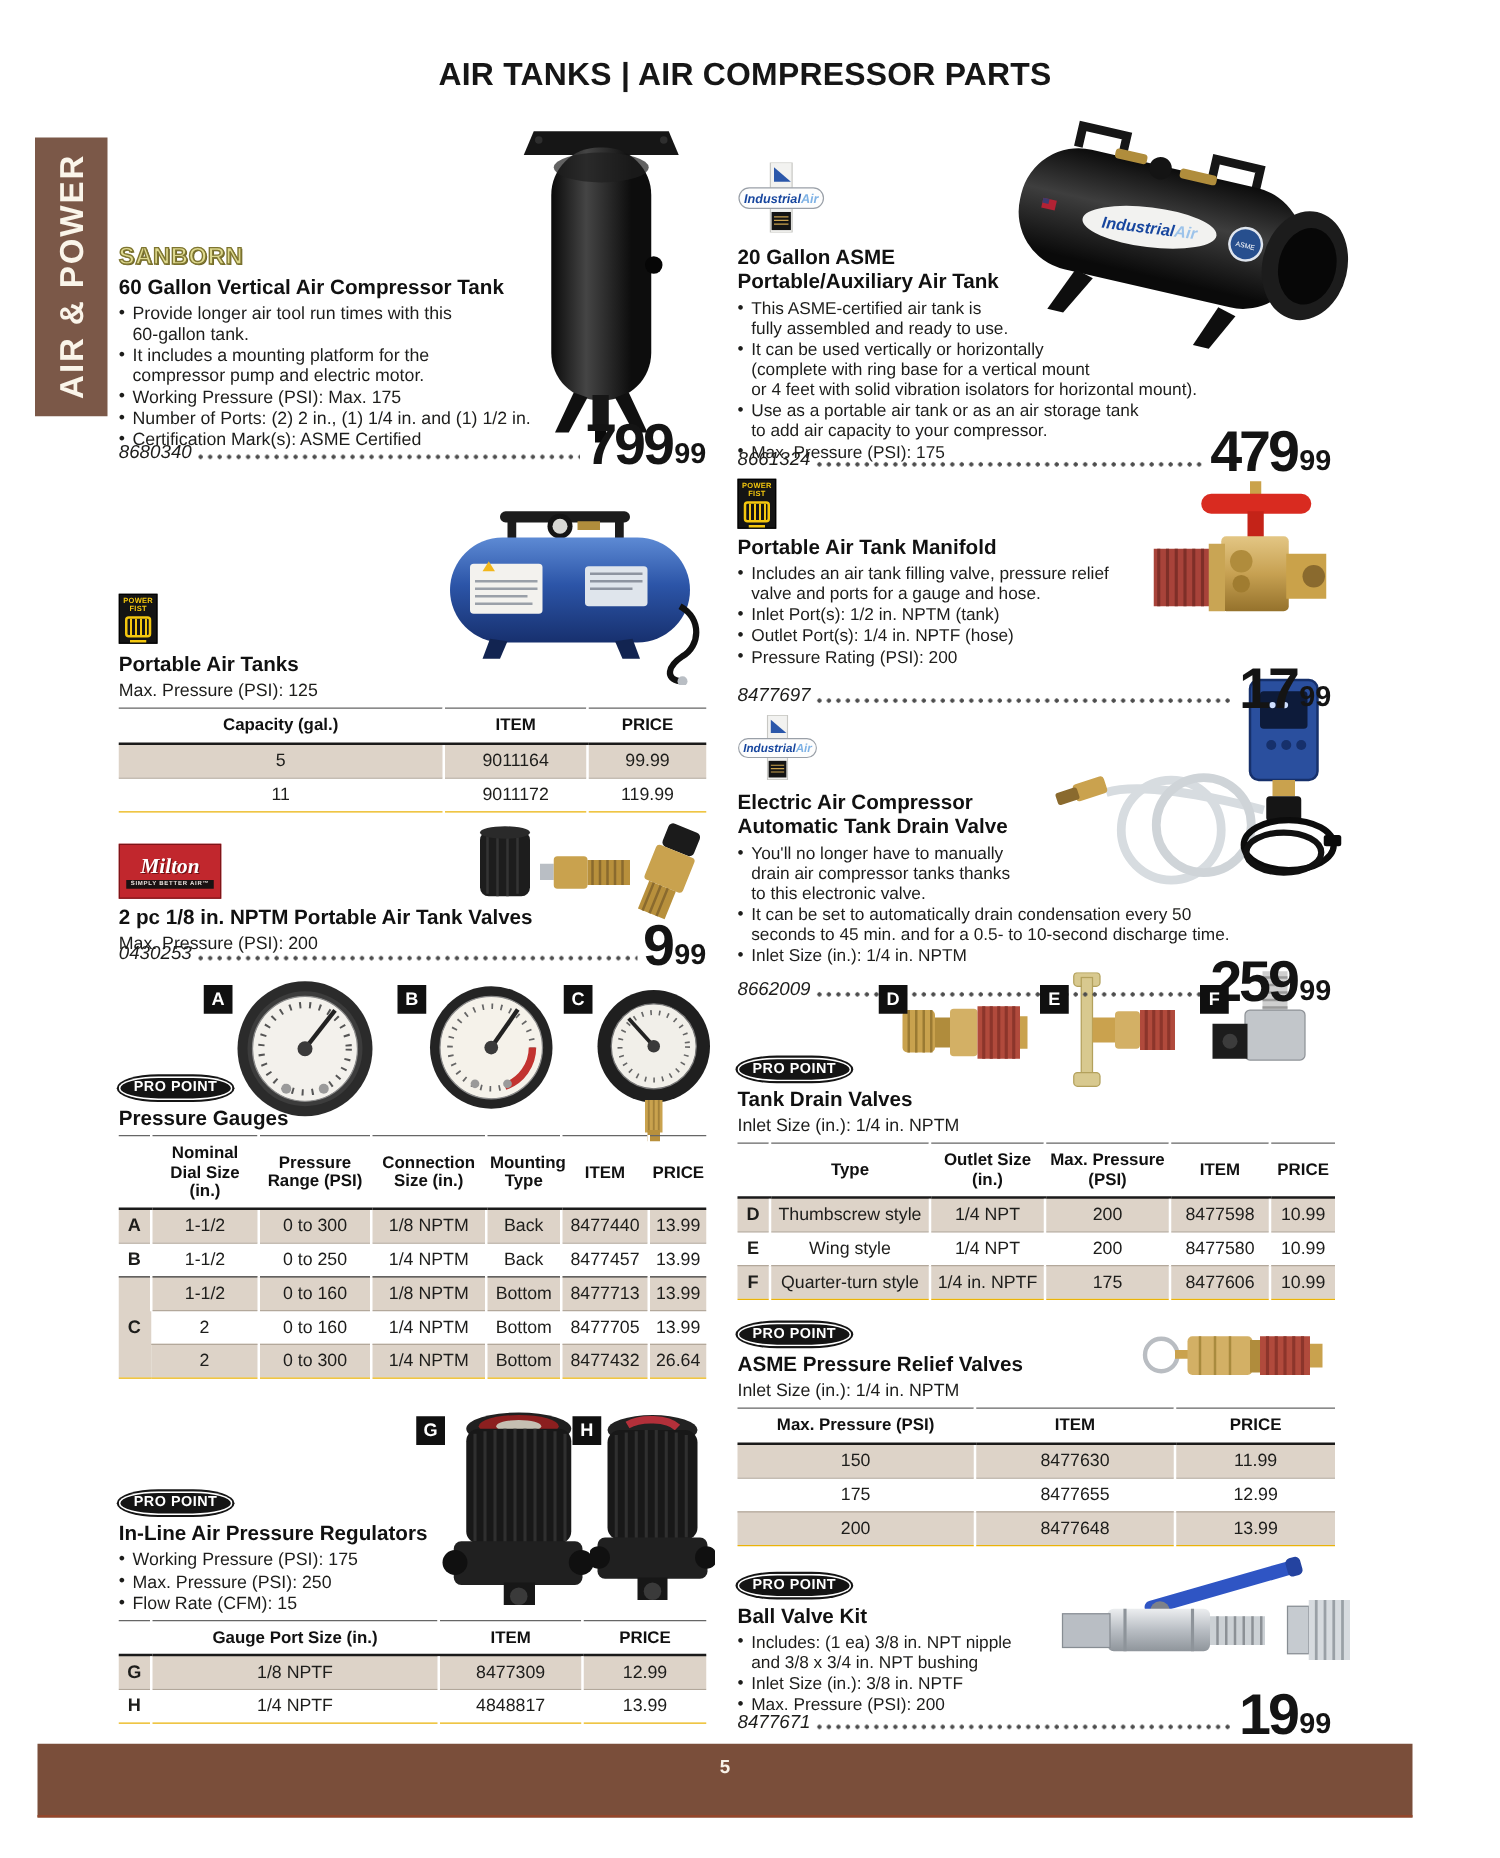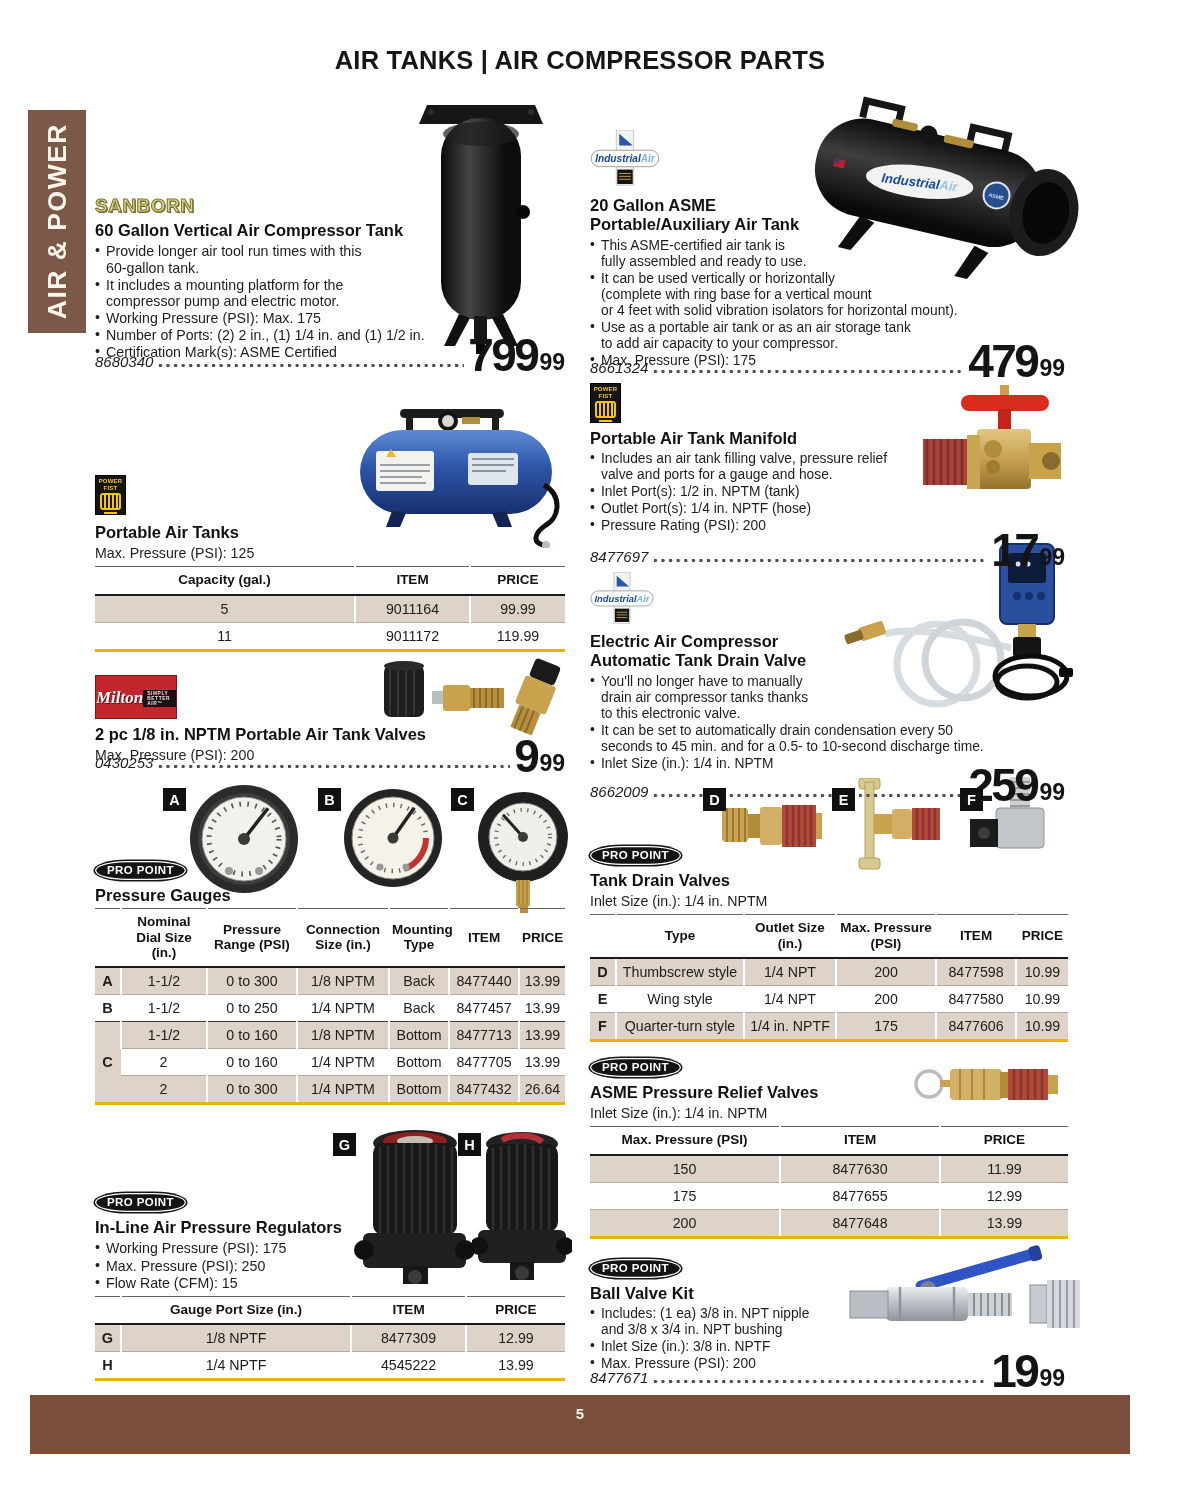--- a/index.html
+++ b/index.html
@@ -1,38 +1,38 @@
 <!DOCTYPE html>
 <html><head>
 <meta charset="utf-8">
 <style>
   html,body{margin:0;padding:0;background:#fff}
   body{font-family:"Liberation Sans",sans-serif;color:#1d1d1b}
   .page{position:relative;width:1200px;height:1486px;background:#fff;overflow:hidden}
   .abs{position:absolute}
 
   
-  .main-title{left:20px;top:46px;width:1120px;text-align:center;font-size:25.5px;font-weight:700;letter-spacing:.2px;color:#161616}
+  .main-title{left:36px;top:46px;width:1120px;text-align:center;font-size:25.5px;font-weight:700;letter-spacing:.2px;color:#161616}
   .pt{font-size:16.5px;font-weight:700;line-height:1.18;margin:0 0 3px;color:#111}
   .sub{font-size:14.2px;margin:0 0 5px}
   ul.bullets{list-style:none;margin:1px 0 0;padding:0}
   .bullets li{position:relative;padding-left:11px;font-size:14.2px;line-height:1.13;white-space:pre-line;margin:0 0 1px}
   .bullets.tight li{font-size:13.8px;line-height:1.16}
   .bullets li::before{content:"\2022";position:absolute;left:0;top:-1px}
 
   
   .item-row{display:flex;align-items:flex-end;height:42px}
   .item-no{font-style:italic;font-size:15px;line-height:1;padding-bottom:5px}
   .dots{flex:1;height:7px;margin:0 4px 5px 4px;background-image:radial-gradient(circle at 3.5px 3.5px,#4d4d4d 1.5px,transparent 1.9px);background-size:7.6px 7px;background-repeat:repeat-x;background-position:left bottom}
   .price{display:inline-flex;align-items:flex-end;color:#141414;white-space:nowrap}
   .pd{font-size:46px;font-weight:800;line-height:.8;letter-spacing:-2.5px}
   .pc{font-size:23px;font-weight:800;line-height:1;margin-left:2px}
 
   
-  table.ptable{border-collapse:collapse;table-layout:fixed;width:100%;border-top:1.2px solid #666;border-bottom:3px solid #eab308}
+  table.ptable{border-collapse:collapse;table-layout:fixed;width:100%;border-top:1.2px solid #666;border-bottom:1px solid #eab308}
   .ptable th{font-size:13.5px;font-weight:700;text-align:center;padding:5px 2px 6px;border-bottom:2.6px solid #1a1a1a;white-space:pre-line;line-height:1.12;color:#111}
   .ptable td{font-size:14.2px;text-align:center;padding:5px 2px;border-top:1px solid #b3a89b}
   .ptable tbody tr:first-child td{border-top:none}
   .ptable td:not(:first-child),.ptable th:not(:first-child){border-left:2.5px solid #fff}
   tr.shade td{background:#ddd3c8}
   td.sh{background:#ddd3c8}
   .groupline td{border-top:1.8px solid #3a3a3a}
   td.letter{font-weight:700;font-size:14.5px}
   td.b{font-weight:400}
 
@@ -41,21 +41,21 @@
   .sidebar span{writing-mode:vertical-rl;transform:rotate(180deg);color:#faf5ea;font-weight:700;font-size:26.5px;letter-spacing:1.5px}
   .footer{left:30px;top:1395px;width:1100px;height:57px;background:#7a4e3a;border-bottom:2.5px solid #93462b}
   .pageno{position:absolute;left:0;right:0;top:10px;text-align:center;color:#f7f1e7;font-weight:700;font-size:15px}
 
   
   .sanborn{font-weight:700;font-size:19px;letter-spacing:.5px;color:#ded98f;-webkit-text-stroke:1.1px #7e7530;text-shadow:1px 1px 0 #6b6326}
   .powerfist{width:31px;height:40px;background:#141414;border:1px solid #000;display:flex;flex-direction:column;align-items:center;padding-top:2px;box-sizing:border-box}
   .pf-txt{color:#f4c70e;font-size:6px;font-weight:700;line-height:1.1;text-align:center;letter-spacing:.2px}
   .pf-fist{width:17px;height:14px;border:2px solid #f4c70e;border-radius:3px;margin-top:2px;background:repeating-linear-gradient(90deg,#141414 0 2px,#f4c70e 2px 4px)}
   .pf-base{width:13px;height:2px;background:#f4c70e;margin-top:2px}
-  .milton{width:82px;height:44px;background:#c1272d;border:1px solid #7e1418;display:flex;flex-direction:row;align-items:center;justify-content:center;box-sizing:border-box}
+  .milton{width:82px;height:44px;background:#c1272d;border:1px solid #7e1418;display:flex;flex-direction:column;align-items:center;justify-content:center;box-sizing:border-box}
   .mname{font-family:"Liberation Serif",serif;font-style:italic;font-weight:700;font-size:17px;color:#fff;text-shadow:1px 1px 0 #6e1013;line-height:1}
   .mtag{margin-top:3px;background:#1a1212;color:#e8e4e0;font-size:4.8px;font-weight:700;letter-spacing:.6px;padding:1px 4px}
   .propoint{display:inline-block;background:#141414;color:#fff;font-weight:700;font-size:11.5px;letter-spacing:.4px;padding:3px 12px 4px;border-radius:40px/12px;box-shadow:inset 0 0 0 1.3px #fff,0 0 0 1.6px #141414}
   .tag{position:absolute;width:23px;height:23px;background:#101010;color:#fff;font-weight:700;font-size:14.5px;display:flex;align-items:center;justify-content:center;z-index:3}
   .mb6{margin-bottom:6px}.mb4{margin-bottom:4px}.mb8{margin-bottom:8px}
 </style>
 </head>
 <body>
 
 <div class="page">
@@ -500,21 +500,21 @@
       <tbody>
         <tr class="shade">
           <td class="letter">G</td>
           <td>1/8 NPTF</td>
           <td class="b">8477309</td>
           <td class="b">12.99</td>
         </tr>
         <tr>
           <td class="letter">H</td>
           <td>1/4 NPTF</td>
-          <td class="b">4545222</td>
+          <td class="b">4848817</td>
           <td class="b">13.99</td>
         </tr>
       </tbody>
     </table>
   </div>
 
   <div class="abs" style="left:590px;top:130px;width:478px">
     <svg width="70" height="56" viewBox="0 0 72 58" class="mb6">
       <rect x="27" y="0" width="18" height="58" fill="#f2f2f0" stroke="#c8c8c4"></rect>
       <polygon points="30,4 44,16 30,16" fill="#2b57aa"></polygon>

